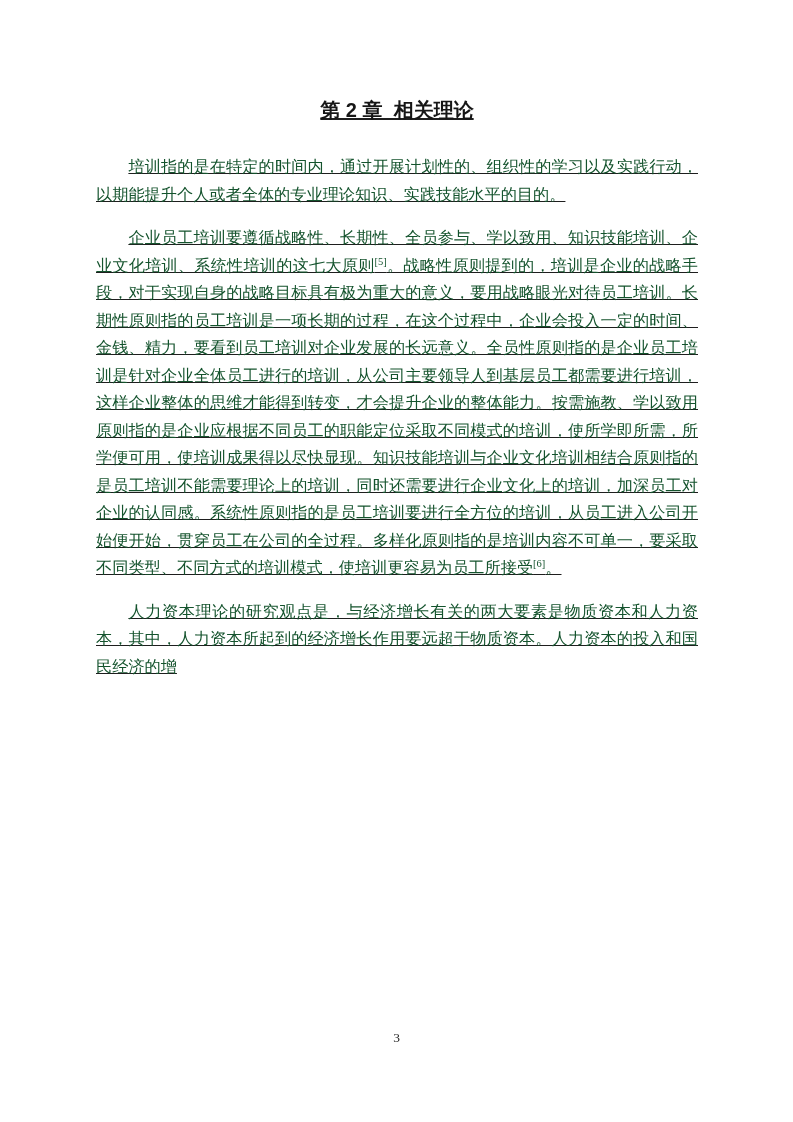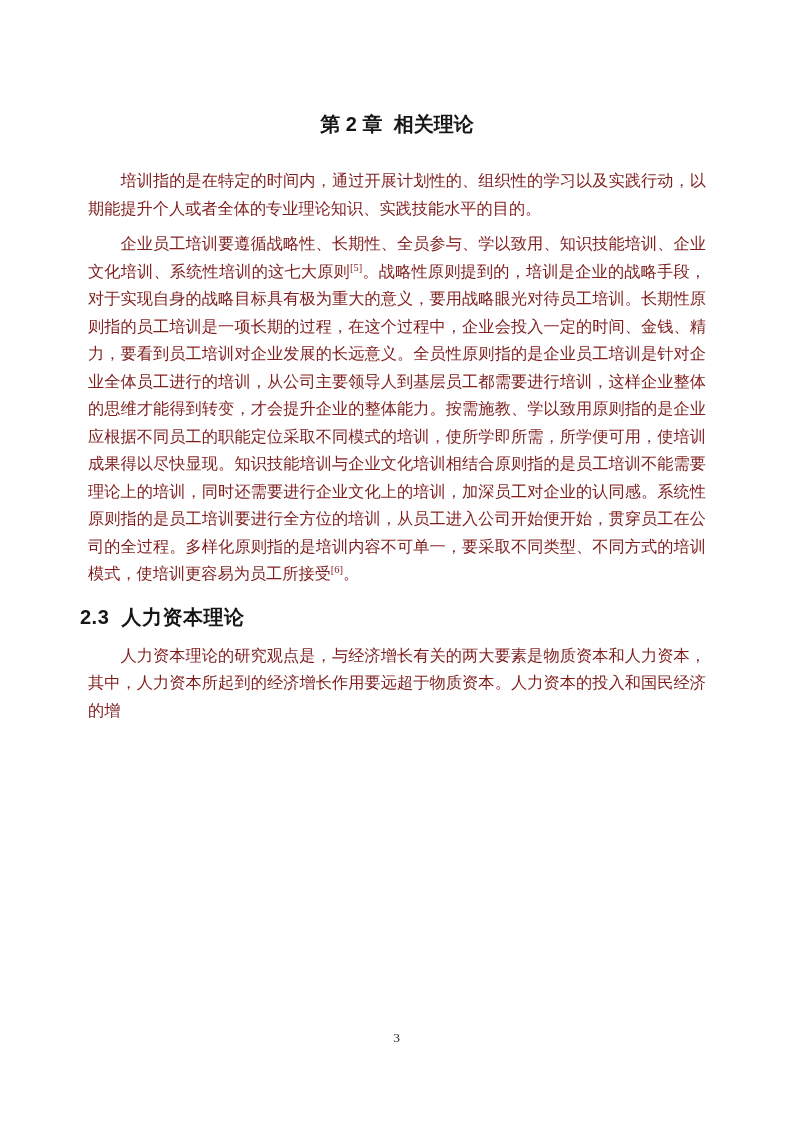--- a/index.html
+++ b/index.html
@@ -13,22 +13,23 @@
     height: 1122px;
     background: #ffffff;
     box-sizing: border-box;
     overflow: hidden;
     font-family: "Liberation Serif", "DejaVu Serif", serif;
     color: #1e1e1e;
   }
   .content {
     position: absolute;
     left: 80px;
-    top: 14px;
+    top: 0;
     width: 634px;
+    text-decoration: underline;
   }
   .chapter-title {
     margin: 96px 0 30px 0;
     text-align: center;
     font-family: "Liberation Sans", "DejaVu Sans", sans-serif;
     font-weight: 700;
     font-size: 20px;
     line-height: 28px;
     white-space: pre-wrap;
     color: #161616;
@@ -40,26 +41,26 @@
     line-height: 28px;
     letter-spacing: 0.5px;
     margin: 0 0 12px 0;
     white-space: pre-wrap;
     color: #161616;
   }
   .mt-s1 { margin-top: 34px; }
   .mt-s2 { margin-top: 20px; }
   .mt-s3 { margin-top: 14px; }
   .body-para {
-    margin: 8px;
+    margin: 16px;
     font-size: 16.2px;
     line-height: 27.5px;
     text-align: justify;
     text-indent: 2em;
-    color: #7f1d1d;
+    color: #14532d;
   }
   .body-para sup {
     font-size: 10.5px;
     line-height: 0;
     vertical-align: super;
     letter-spacing: 0;
   }
   .page-number {
     position: absolute;
     left: 0;
@@ -81,20 +82,19 @@
 
     <section>
       <p class="body-para">培训指的是在特定的时间内，通过开展计划性的、组织性的学习以及实践行动，以期能提升个人或者全体的专业理论知识、实践技能水平的目的。</p>
     </section>
 
     <section>
       <p class="body-para">企业员工培训要遵循战略性、长期性、全员参与、学以致用、知识技能培训、企业文化培训、系统性培训的这七大原则<sup>[5]</sup>。战略性原则提到的，培训是企业的战略手段，对于实现自身的战略目标具有极为重大的意义，要用战略眼光对待员工培训。长期性原则指的员工培训是一项长期的过程，在这个过程中，企业会投入一定的时间、金钱、精力，要看到员工培训对企业发展的长远意义。全员性原则指的是企业员工培训是针对企业全体员工进行的培训，从公司主要领导人到基层员工都需要进行培训，这样企业整体的思维才能得到转变，才会提升企业的整体能力。按需施教、学以致用原则指的是企业应根据不同员工的职能定位采取不同模式的培训，使所学即所需，所学便可用，使培训成果得以尽快显现。知识技能培训与企业文化培训相结合原则指的是员工培训不能需要理论上的培训，同时还需要进行企业文化上的培训，加深员工对企业的认同感。系统性原则指的是员工培训要进行全方位的培训，从员工进入公司开始便开始，贯穿员工在公司的全过程。多样化原则指的是培训内容不可单一，要采取不同类型、不同方式的培训模式，使培训更容易为员工所接受<sup>[6]</sup>。</p>
     </section>
 
     <section>
-      <h2 class="section-heading mt-s3">2.3  人力资本理论</h2>
       <p class="body-para">人力资本理论的研究观点是，与经济增长有关的两大要素是物质资本和人力资本，其中，人力资本所起到的经济增长作用要远超于物质资本。人力资本的投入和国民经济的增</p>
     </section>
 
   </div>
 
   <div class="page-number">3</div>
 </div>
 
 </body></html>

